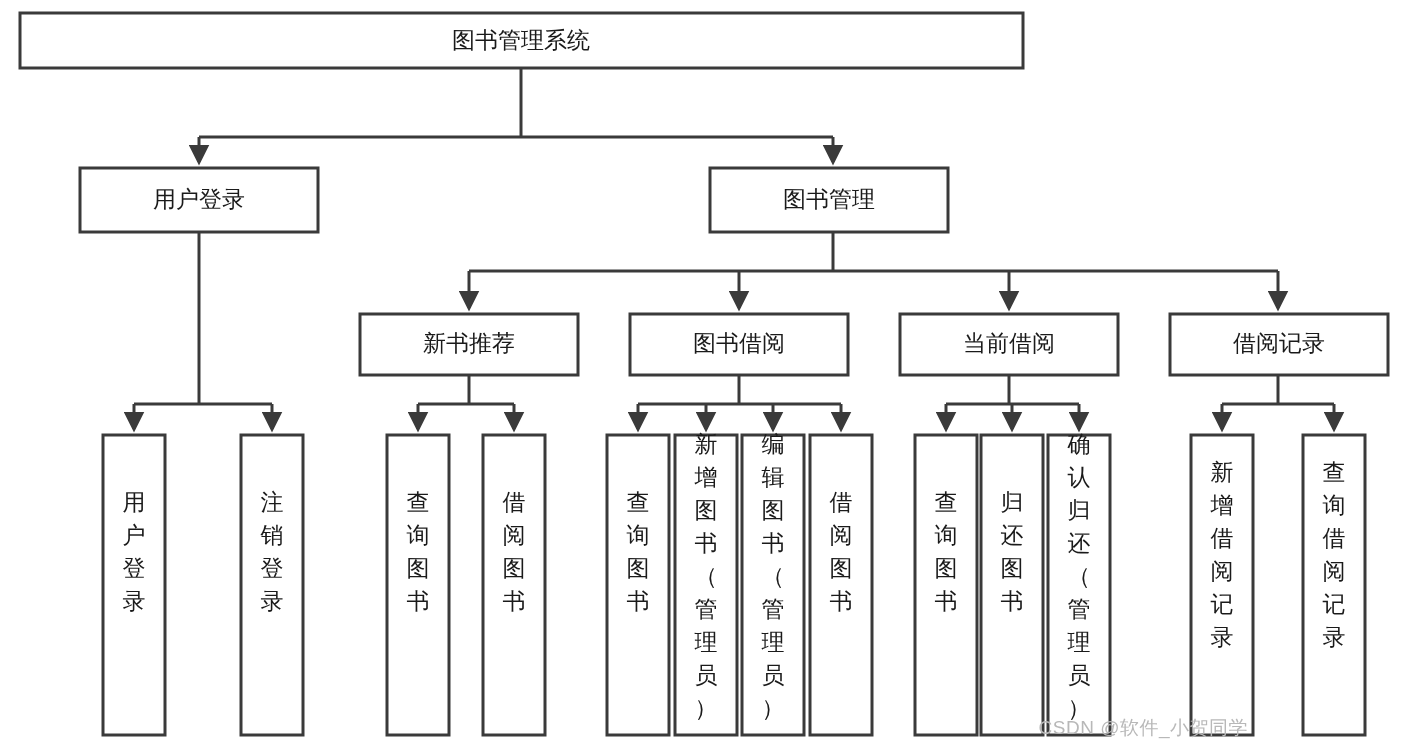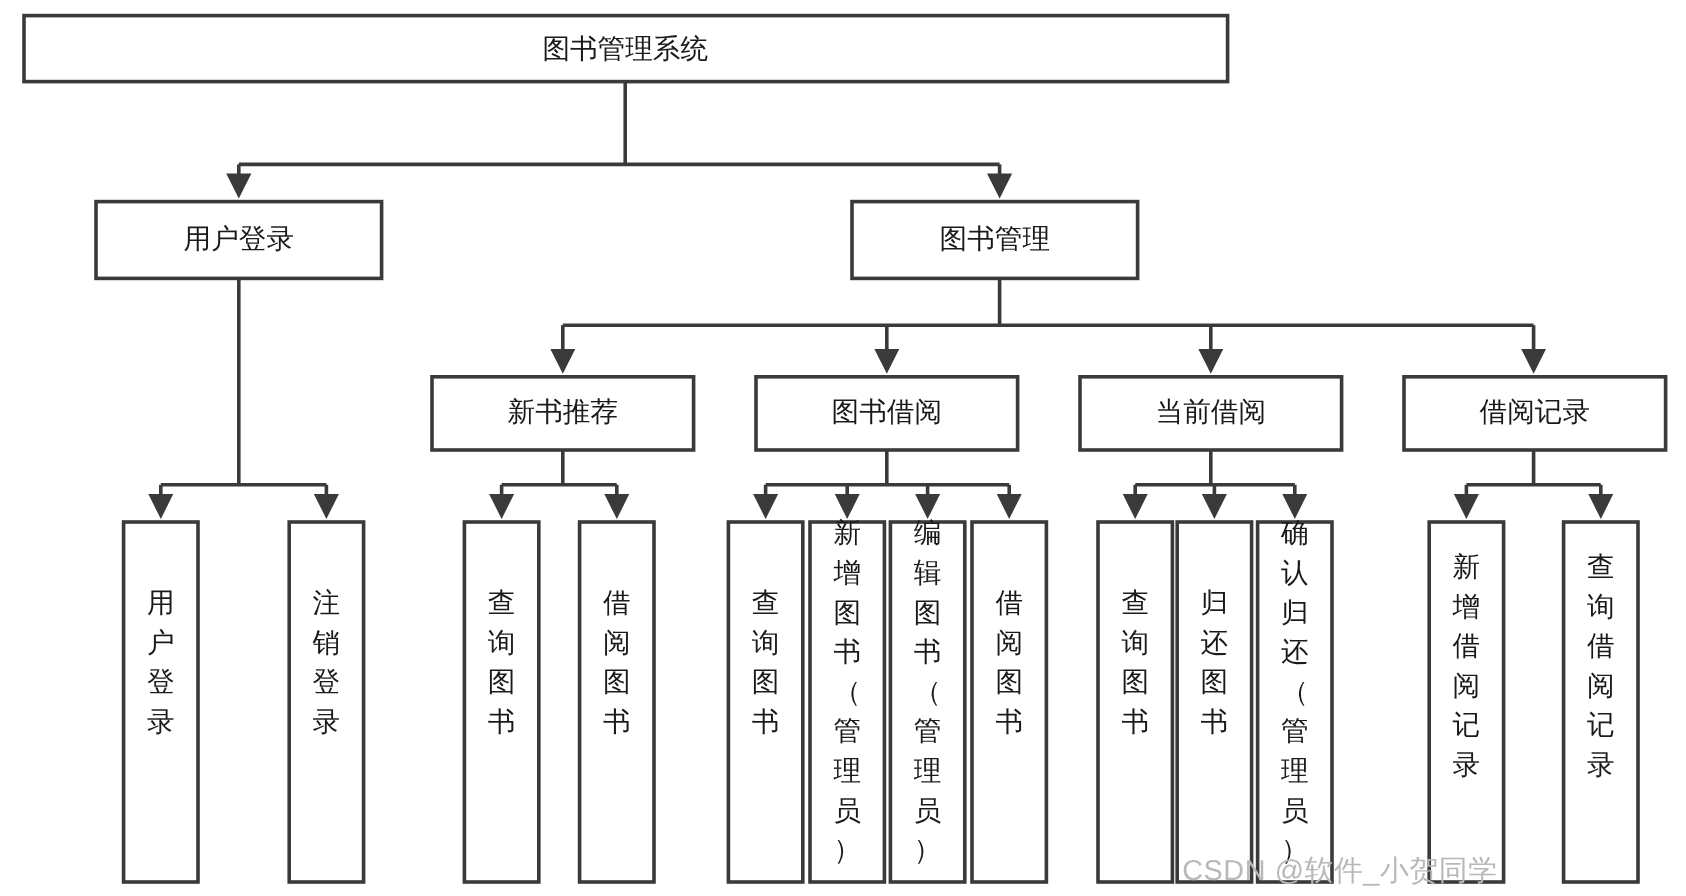--- a/index.html
+++ b/index.html
@@ -52,21 +52,21 @@
     font-family: "Liberation Sans", "DejaVu Sans", sans-serif;
     font-size: 23px;
     fill: #1a1a1a;
     text-anchor: middle;
   }
   .watermark {
     position: absolute;
     right: 8px;
     bottom: 6px;
     font-family: "Liberation Sans", "DejaVu Sans", sans-serif;
-    font-size: 24px;
+    font-size: 19px;
     color: #b8b8b8;
     letter-spacing: 0.5px;
     white-space: nowrap;
     pointer-events: none;
     text-align: center;
   }
 </style>
 </head>
 <body>
 

